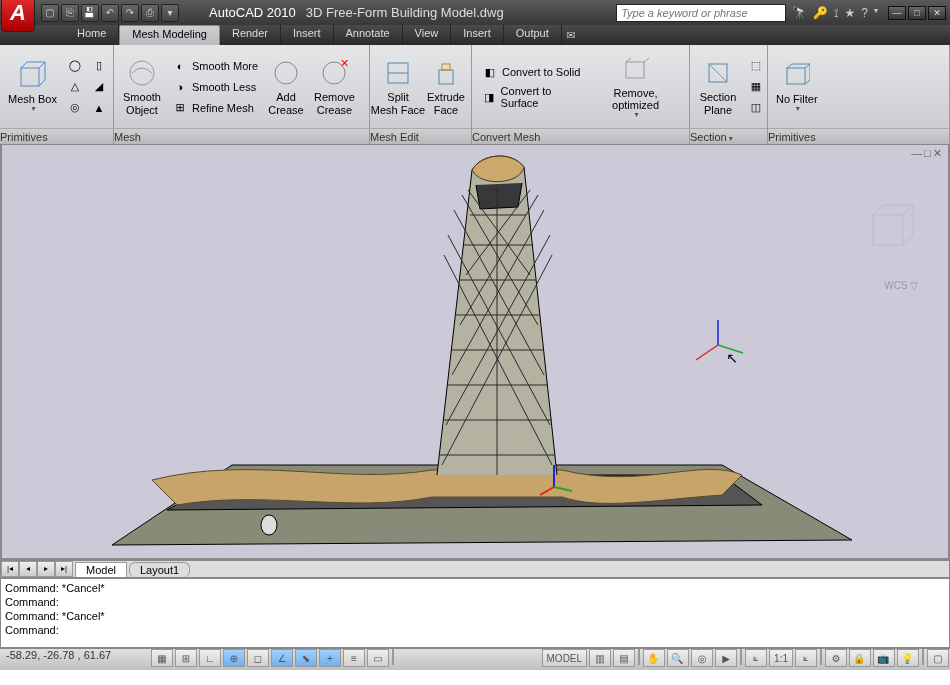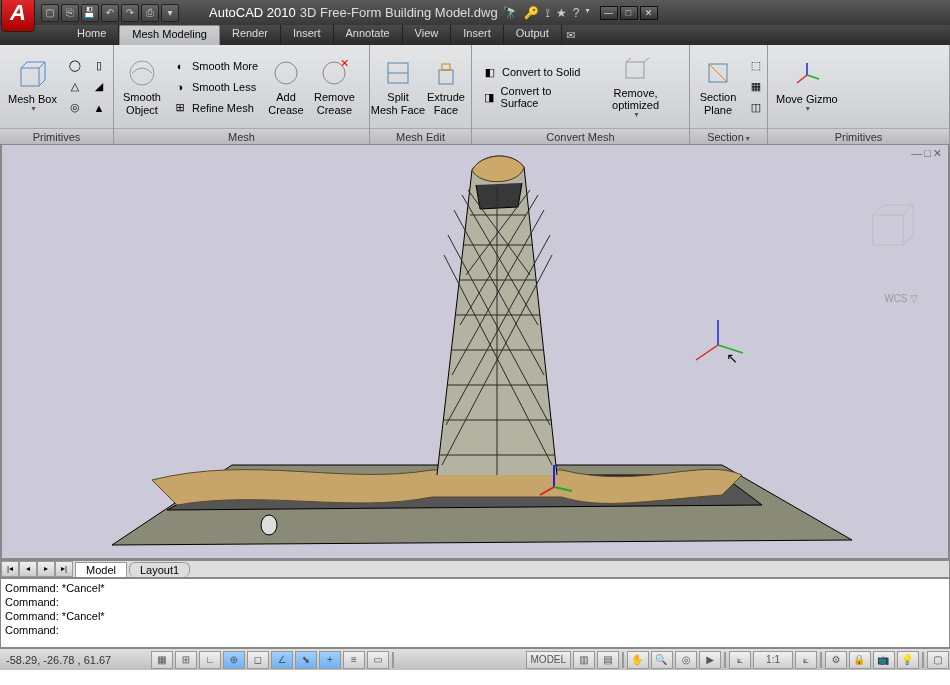--- a/index.html
+++ b/index.html
@@ -4,66 +4,66 @@
 <style>
 *{box-sizing:border-box;margin:0;padding:0;font-family:"Segoe UI",Tahoma,sans-serif;font-size:11px;}
 body{width:950px;height:685px;background:#fff;overflow:hidden;}
 
 
 .titlebar{height:25px;background:linear-gradient(#5a5a5a,#383838);display:flex;align-items:center;color:#fff;}
 .bigA{width:34px;height:38px;background:linear-gradient(#e63030,#a00);color:#fff;font-size:22px;font-weight:bold;font-style:italic;display:flex;align-items:center;justify-content:center;border:1px solid #222;border-radius:4px;position:relative;z-index:10;margin:1px 2px 0 1px;}
 .qat{display:flex;gap:2px;margin-left:4px;}
 .qat span{width:18px;height:18px;background:linear-gradient(#666,#444);border:1px solid #222;border-radius:2px;display:flex;align-items:center;justify-content:center;color:#ccc;font-size:10px;}
 .title-text{margin-left:30px;font-size:13px;color:#fff;flex:0 0 auto;}
-.title-file{color:#ddd;margin-left:4px;}
+.title-file{color:#ddd;margin-left:10px;}
 .search{margin-left:auto;height:18px;width:170px;background:#fff;border:1px solid #222;padding:0 4px;font-style:italic;color:#888;}
 .title-icons{display:flex;gap:6px;margin:0 6px;}
 .title-icons span{color:#ccc;font-size:12px;}
 .winbtns{display:flex;gap:2px;margin:0 4px;}
 .winbtns span{width:18px;height:14px;background:linear-gradient(#666,#333);border:1px solid #111;color:#ddd;font-size:9px;display:flex;align-items:center;justify-content:center;}
 
 
 .tabrow{height:20px;background:linear-gradient(#4a4a4a,#2a2a2a);display:flex;padding-left:65px;}
 .tab{padding:2px 12px;color:#ddd;border-right:1px solid #222;cursor:pointer;}
 .tab.active{background:linear-gradient(#cecfd0,#babbbe);color:#000;border:1px solid #888;border-bottom:none;border-radius:2px 2px 0 0;}
 .tabext{width:18px;color:#ccc;display:flex;align-items:center;justify-content:center;}
 
 
 .ribbon{height:100px;background:linear-gradient(#e5e6e8,#c8c9cd);border-bottom:1px solid #888;display:flex;}
 .panel{border-right:1px solid #9a9a9d;display:flex;flex-direction:column;}
 .panel-body{flex:1;display:flex;align-items:center;padding:2px 4px;}
-.panel-title{height:16px;background:linear-gradient(#d0d0d3,#b8b9bc);border-top:1px solid #aaa;text-align:center;line-height:16px;color:#333;}
+.panel-title{height:16px;background:linear-gradient(#d0d0d3,#b8b9bc);border-top:1px solid #aaa;text-align:left;line-height:16px;color:#333;}
 .bigbtn{display:flex;flex-direction:column;align-items:center;justify-content:center;padding:2px 4px;min-width:48px;cursor:pointer;text-align:center;line-height:1.1;}
 .bigbtn .ic{width:32px;height:32px;margin-bottom:2px;display:flex;align-items:center;justify-content:center;}
 .smallstack{display:flex;flex-direction:column;gap:3px;margin-left:4px;}
 .smallbtn{display:flex;align-items:center;gap:4px;cursor:pointer;padding:1px 2px;}
 .smallbtn .ic{width:16px;height:16px;display:flex;align-items:center;justify-content:center;}
 .arrow::after{content:"▾";font-size:8px;color:#555;margin-left:2px;}
 
 
 .viewport{height:415px;background:#cccad9;border:2px solid #888;border-top:none;position:relative;overflow:hidden;}
 .vp-controls{position:absolute;top:2px;right:6px;display:flex;gap:2px;color:#666;font-size:12px;}
 .vp-cube{position:absolute;top:55px;right:20px;width:70px;height:50px;opacity:0.3;}
-.vp-wcs{position:absolute;top:148px;right:30px;color:#999;font-size:10px;}
+.vp-wcs{position:absolute;top:135px;right:30px;color:#999;font-size:10px;}
 .vp-axes{position:absolute;top:170px;right:200px;}
 .cursor{position:absolute;top:205px;right:210px;color:#000;font-size:14px;}
 
 
 .modeltabs{height:18px;background:#ddd;border:1px solid #888;display:flex;align-items:center;}
 .mtbtn{width:18px;height:16px;border:1px solid #999;background:linear-gradient(#f0f0f0,#ccc);text-align:center;font-size:8px;line-height:14px;cursor:pointer;}
 .mtab{padding:1px 10px;background:#fff;border:1px solid #999;border-bottom:none;margin-left:2px;cursor:pointer;}
 .mtab.active{background:#fff;}
 .mtab.inactive{background:#ddd;border-radius:6px;}
 
 
 .cmd{height:70px;background:#fff;border:1px solid #888;font-family:Consolas,monospace;font-size:12px;padding:2px 4px;overflow:hidden;}
 .cmd div{line-height:14px;}
 
 
-.status{height:22px;background:linear-gradient(#e0e0e0,#c0c0c0);border-top:1px solid #888;display:flex;align-items:center;}
+.status{height:22px;background:linear-gradient(#e0e0e0,#c0c0c0);border-top:1px solid #888;display:flex;align-items:flex-start;}
 .coords{padding:0 6px;color:#333;width:150px;}
 .sbtn{width:22px;height:18px;border:1px solid #999;background:linear-gradient(#f0f0f0,#d0d0d0);margin:0 1px;display:flex;align-items:center;justify-content:center;font-size:10px;color:#555;cursor:pointer;}
 .sbtn.on{background:linear-gradient(#a0d0ff,#70b0f0);}
 .sdiv{width:2px;height:16px;background:#999;margin:0 2px;}
 
 svg{display:block;}
 </style>
 </head>
 <body>
 
@@ -73,20 +73,21 @@
     <span>▢</span>
     <span>⎘</span>
     <span>💾</span>
     <span>↶</span>
     <span>↷</span>
     <span>⎙</span>
     <span>▾</span>
   </div>
   <span class="title-text">AutoCAD 2010</span>
   <span class="title-text title-file">3D Free-Form Building Model.dwg</span>
+  <input class="search" placeholder="Type a keyword or phrase" style="">
   <div class="title-icons">
     <span>🔭</span>
     <span>🔑</span>
     <span>⟟</span>
     <span>★</span>
     <span>?</span>
     <span style="font-size:8px">▾</span>
   </div>
   <div class="winbtns">
     <span>—</span>
@@ -275,27 +276,30 @@
           </div>
       </div>
     </div>
     <div class="panel-title arrow">Section</div>
   </div>
 
   <div class="panel" style="flex:1">
     <div class="panel-body">
       <div class="bigbtn arrow">
         <div class="ic">
-            <svg width="28" height="28">
-              <line x1="14" y1="14" x2="14" y2="2" stroke="#22d" stroke-width="1.5"></line>
-              <line x1="14" y1="14" x2="26" y2="18" stroke="#2a2" stroke-width="1.5"></line>
-              <line x1="14" y1="14" x2="4" y2="22" stroke="#d22" stroke-width="1.5"></line>
-            </svg>
-          </div>
-        <span>Move Gizmo</span>
+            <svg width="26" height="26">
+              <rect x="3" y="6" width="18" height="16" fill="none" stroke="#58a"></rect>
+              <line x1="3" y1="6" x2="8" y2="2" stroke="#58a"></line>
+              <line x1="21" y1="6" x2="26" y2="2" stroke="#58a"></line>
+              <line x1="21" y1="22" x2="26" y2="18" stroke="#58a"></line>
+              <line x1="8" y1="2" x2="26" y2="2" stroke="#58a"></line>
+              <line x1="26" y1="2" x2="26" y2="18" stroke="#58a"></line>
+            </svg>
+          </div>
+        <span>No Filter</span>
       </div>
     </div>
     <div class="panel-title">Primitives</div>
   </div>
 </div>
 
 <div class="viewport">
   <div class="vp-controls">
     <span>—</span>
     <span>□</span>
@@ -395,21 +399,21 @@
   <div class="sbtn" style="width:auto;padding:0 4px">MODEL</div>
   <div class="sbtn">▥</div>
   <div class="sbtn">▤</div>
   <div class="sdiv"></div>
   <div class="sbtn">✋</div>
   <div class="sbtn">🔍</div>
   <div class="sbtn">◎</div>
   <div class="sbtn">▶</div>
   <div class="sdiv"></div>
   <div class="sbtn">⟀</div>
-  <div class="sbtn" style="width:auto;padding:0 12px">1:1</div>
+  <div class="sbtn" style="width:auto;padding:0 4px">1:1</div>
   <div class="sbtn">⟀</div>
   <div class="sdiv"></div>
   <div class="sbtn">⚙</div>
   <div class="sbtn">🔒</div>
   <div class="sbtn">📺</div>
   <div class="sbtn">💡</div>
   <div class="sdiv"></div>
   <div class="sbtn">▢</div>
 </div>
 

